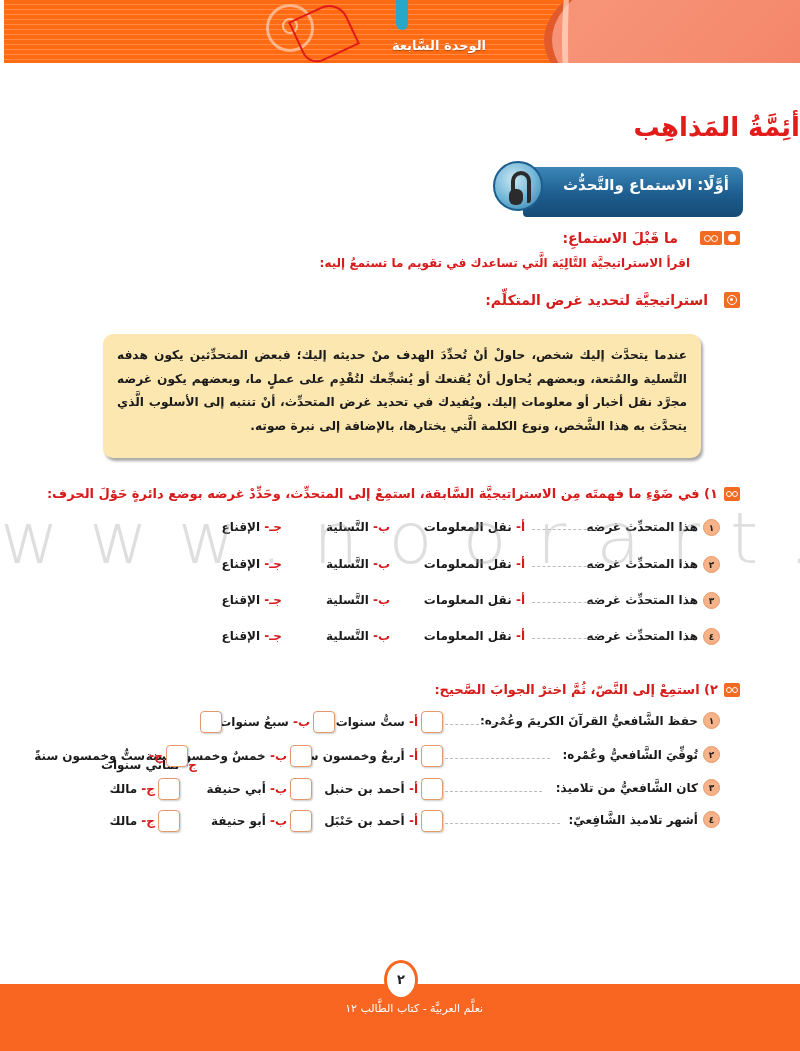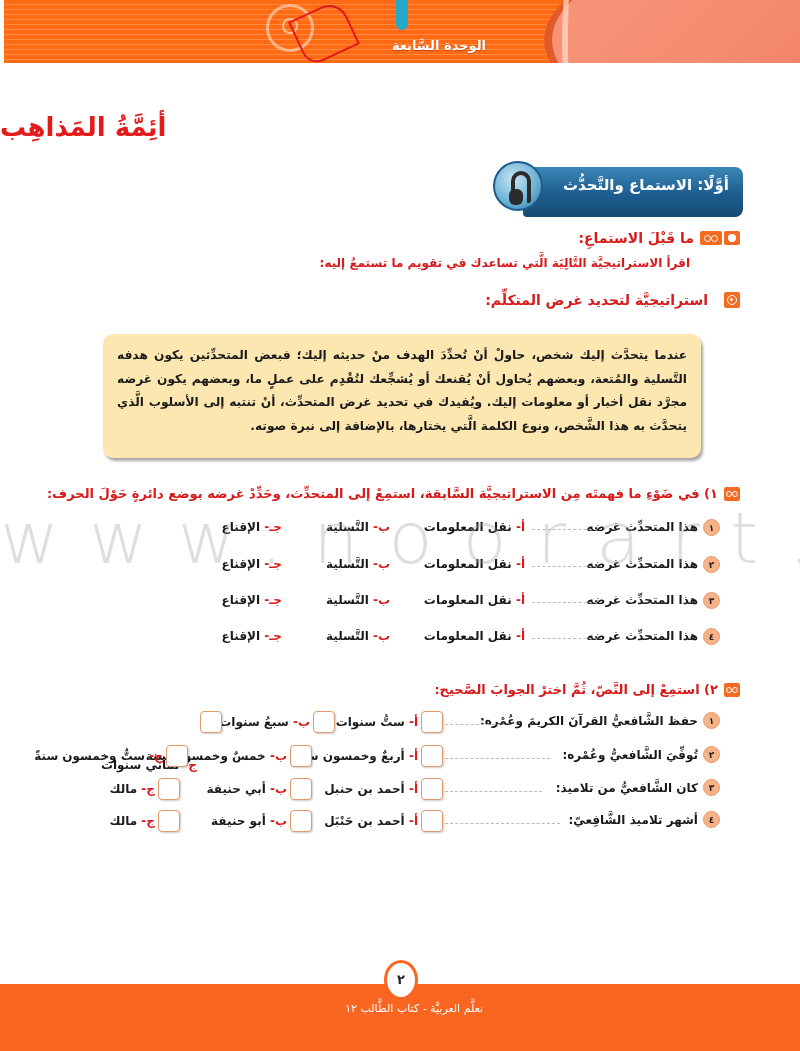--- a/index.html
+++ b/index.html
@@ -13,34 +13,34 @@
     background: linear-gradient(135deg, #f7977a 0%, #f58a6e 60%, #f07a60 100%); border-left: 8px solid #e15a2a; }
   .header-right::before { content: ""; position: absolute; left: 10px; top: 0; width: 20px; height: 160px; border-radius: 50%; border-left: 6px solid rgba(255,220,200,0.7); }
   .header-teal { position: absolute; top: 0; left: 392px; width: 12px; height: 30px; background: #27a8c9; border-radius: 0 0 8px 8px; }
   .header-deco { position: absolute; top: 4px; left: 262px; width: 48px; height: 48px; border-radius: 50%; border: 3px solid rgba(255,210,180,0.7); }
   .header-deco2 { position: absolute; top: 18px; left: 278px; width: 16px; height: 16px; border-radius: 50%; border: 2px solid rgba(255,210,180,0.8); }
   .header-glyph { position: absolute; top: 8px; left: 292px; width: 56px; height: 50px; border: 2px solid #e01919; border-radius: 0 20px 0 16px; transform: rotate(-25deg); }
   .unit-title { position: absolute; top: 38px; right: 318px; font-size: 13px; font-weight: bold; color: #ffffff; text-shadow: 0 1px 1px rgba(0,0,0,0.3); }
   .unit-title { right: 318px; }
 
   
-  .lesson-title { position: absolute; top: 112px; left: 0; width: 800px; text-align: left; font-size: 26px; font-weight: bold; color: #e41b1b; }
+  .lesson-title { position: absolute; top: 112px; left: 0; width: 800px; text-align: right; font-size: 26px; font-weight: bold; color: #e41b1b; }
 
   
   .banner { position: absolute; top: 165px; left: 493px; width: 250px; height: 40px; }
   .banner-bar { position: absolute; top: 2px; left: 30px; width: 220px; height: 50px; border-radius: 4px 8px 8px 4px;
     background: linear-gradient(180deg, #3b87b8 0%, #1d5d8e 55%, #164b75 100%); }
   .banner-text { position: absolute; top: 9px; right: 14px; font-size: 15px; font-weight: bold; color: #ffffff; white-space: nowrap; }
   .banner-icon { position: absolute; top: -4px; left: 0; width: 50px; height: 50px; border-radius: 50%;
     background: radial-gradient(circle at 40% 35%, #c8e6f3 0%, #6fb4d6 55%, #2a78a8 100%); border: 2px solid #1d5d8e; }
   .banner-icon .hp { position: absolute; top: 8px; left: 16px; width: 20px; height: 32px; border: 4px solid #2b2b2b; border-radius: 12px 12px 4px 4px; border-bottom: none; }
   .banner-icon .ear { position: absolute; top: 26px; left: 14px; width: 14px; height: 16px; background: #2b2b2b; border-radius: 6px; }
 
   
-  .pre-head { position: absolute; top: 230px; right: 60px; display: flex; align-items: center; gap: 6px; justify-content: space-between; }
+  .pre-head { position: absolute; top: 230px; right: 60px; display: flex; align-items: center; gap: 22px; justify-content: space-between; }
   .pre-head .label { font-size: 14px; font-weight: bold; color: #d71a1a; }
   .pre-icon { width: 40px; height: 14px; display: flex; gap: 2px; }
   .pre-icon .tape { width: 22px; height: 14px; background: #f36b21; border-radius: 2px; position: relative; }
   .pre-icon .tape::before, .pre-icon .tape::after { content: ""; position: absolute; top: 4px; width: 5px; height: 5px; border-radius: 50%; border: 1px solid #fff; }
   .pre-icon .tape::before { left: 4px; } .pre-icon .tape::after { right: 4px; }
   .pre-icon .head { width: 16px; height: 14px; background: #f36b21; border-radius: 2px; position: relative; }
   .pre-icon .head::after { content: ""; position: absolute; top: 3px; left: 4px; width: 8px; height: 8px; background: #fff; border-radius: 50%; }
   .pre-sub { position: absolute; top: 256px; right: 110px; font-size: 12px; font-weight: bold; color: #d71a1a; }
 
   .strat-head { position: absolute; top: 292px; right: 60px; display: flex; align-items: center; gap: 16px; }

